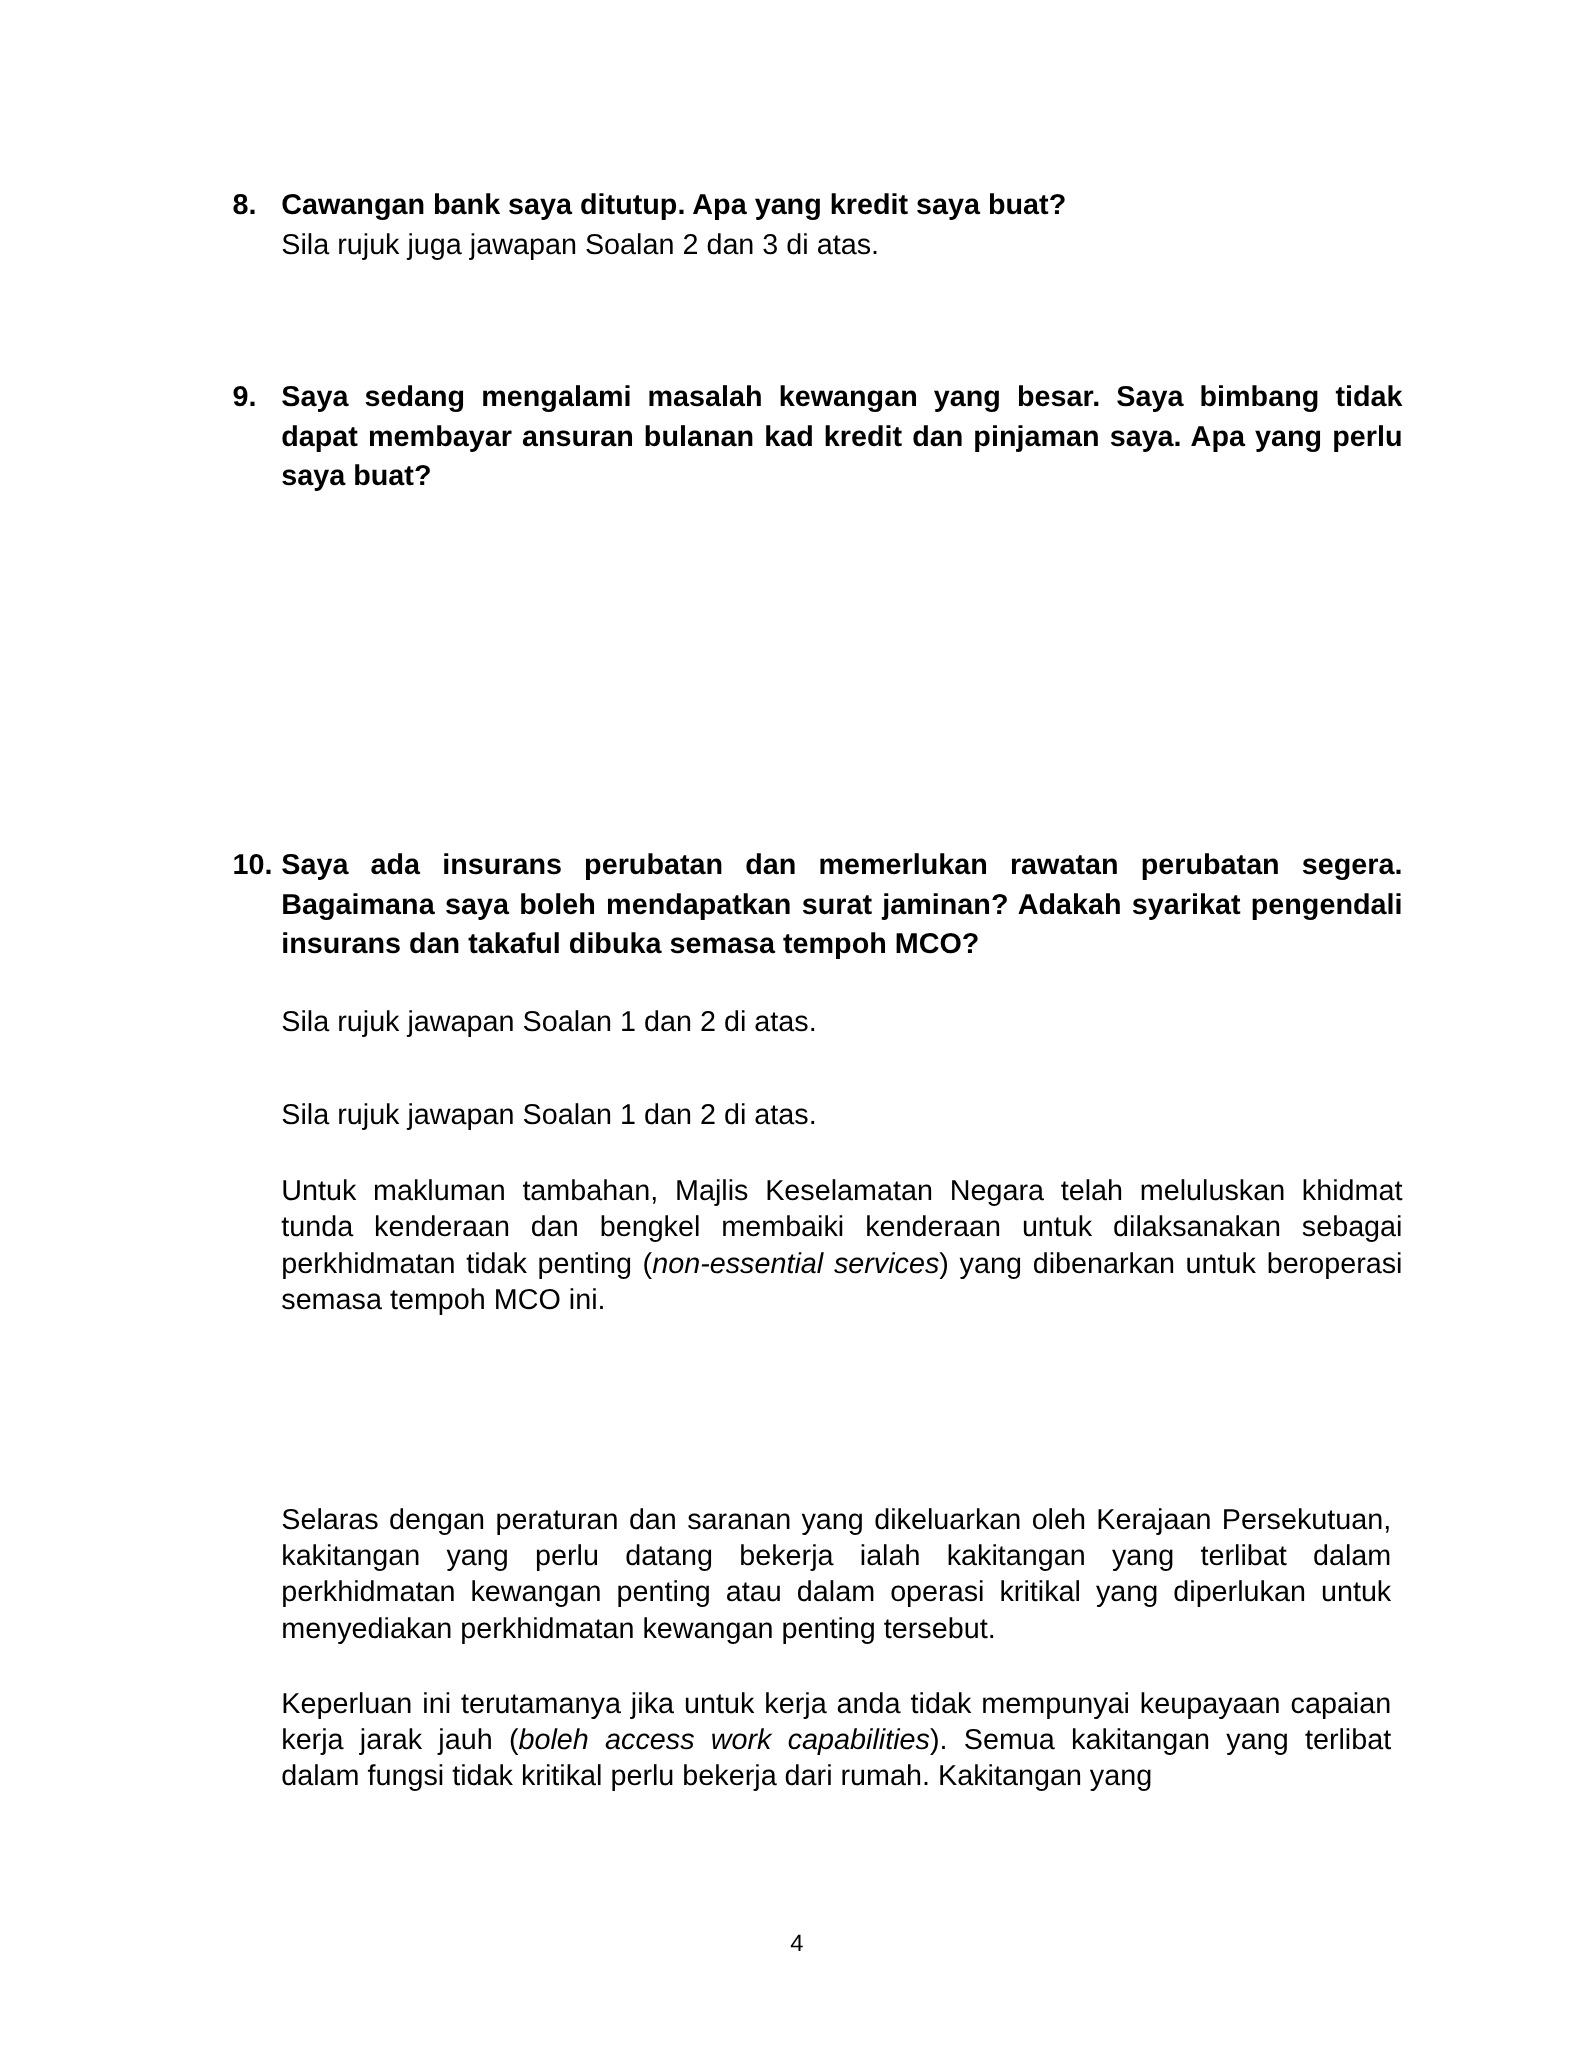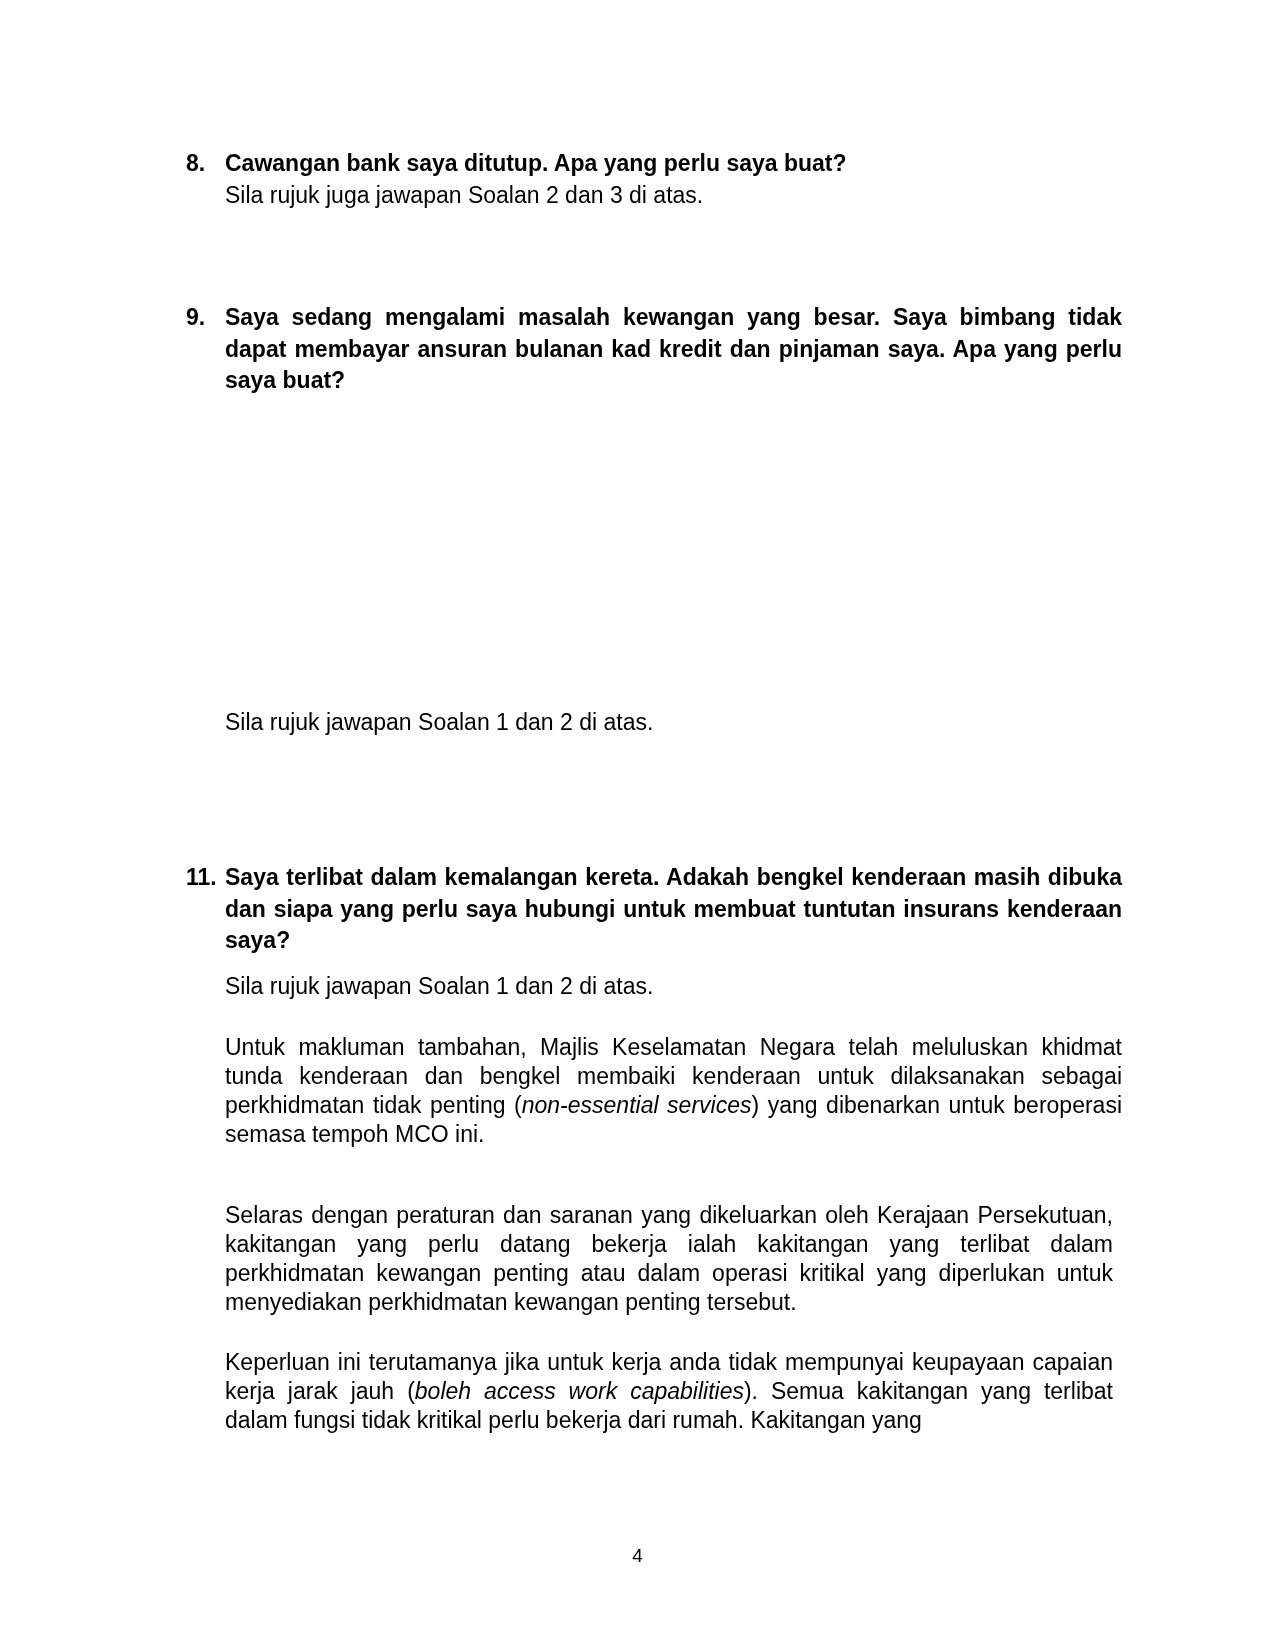--- a/index.html
+++ b/index.html
@@ -19,44 +19,44 @@
   i { }
 </style>
 </head>
 <body>
 
 <div class="page">
 
   <div class="item" style="top:148px;">
     <div class="q">
       <span class="num">8.</span>
-      <span class="qtext">Cawangan bank saya ditutup. Apa yang perlu saya buat?</span>
+      <span class="qtext">Cawangan bank saya ditutup. Apa yang kredit saya buat?</span>
     </div>
     <div class="a">Sila rujuk juga jawapan Soalan 2 dan 3 di atas.</div>
   </div>
 
   <div class="item" style="top:302px;">
     <div class="q">
       <span class="num">9.</span>
       <span class="qtext">Saya sedang mengalami masalah kewangan yang besar. Saya bimbang tidak dapat membayar ansuran bulanan kad kredit dan pinjaman saya. Apa yang perlu saya buat?</span>
     </div>
     <div class="gap"></div>
     <div class="gap"></div>
   </div>
 
   <div class="item" style="top:676px;">
+    <div class="q">
+      <span class="num">10.</span>
+      <span class="qtext">Saya ada insurans perubatan dan memerlukan rawatan perubatan segera. Bagaimana saya boleh mendapatkan surat jaminan? Adakah syarikat pengendali insurans dan takaful dibuka semasa tempoh MCO?</span>
+    </div>
     <div class="gap"></div>
     <div class="a">Sila rujuk jawapan Soalan 1 dan 2 di atas.</div>
   </div>
 
   <div class="item" style="top:862px;">
-    <div class="q">
-      <span class="num">11.</span>
-      <span class="qtext">Saya  terlibat dalam kemalangan kereta. Adakah bengkel kenderaan masih dibuka dan siapa yang perlu saya hubungi untuk membuat tuntutan insurans kenderaan saya?</span>
-    </div>
     <div class="gap-s"></div>
     <div class="a">Sila rujuk jawapan Soalan 1 dan 2 di atas.</div>
     <div class="gap"></div>
     <div class="a tight"><span>Untuk makluman tambahan, Majlis Keselamatan Negara telah meluluskan khidmat tunda kenderaan dan bengkel membaiki kenderaan untuk dilaksanakan sebagai perkhidmatan tidak penting  (</span><i>non-essential services</i><span>) yang dibenarkan untuk beroperasi semasa tempoh MCO ini.</span></div>
   </div>
 
   <div class="item" style="top:1170px; width:927px;">
     <div class="gap"></div>
     <div class="a tight">Selaras dengan peraturan dan saranan yang dikeluarkan oleh Kerajaan Persekutuan, kakitangan yang perlu datang bekerja ialah kakitangan yang terlibat dalam perkhidmatan kewangan penting atau dalam operasi kritikal yang diperlukan untuk menyediakan perkhidmatan kewangan penting tersebut.</div>
     <div class="gap"></div>

